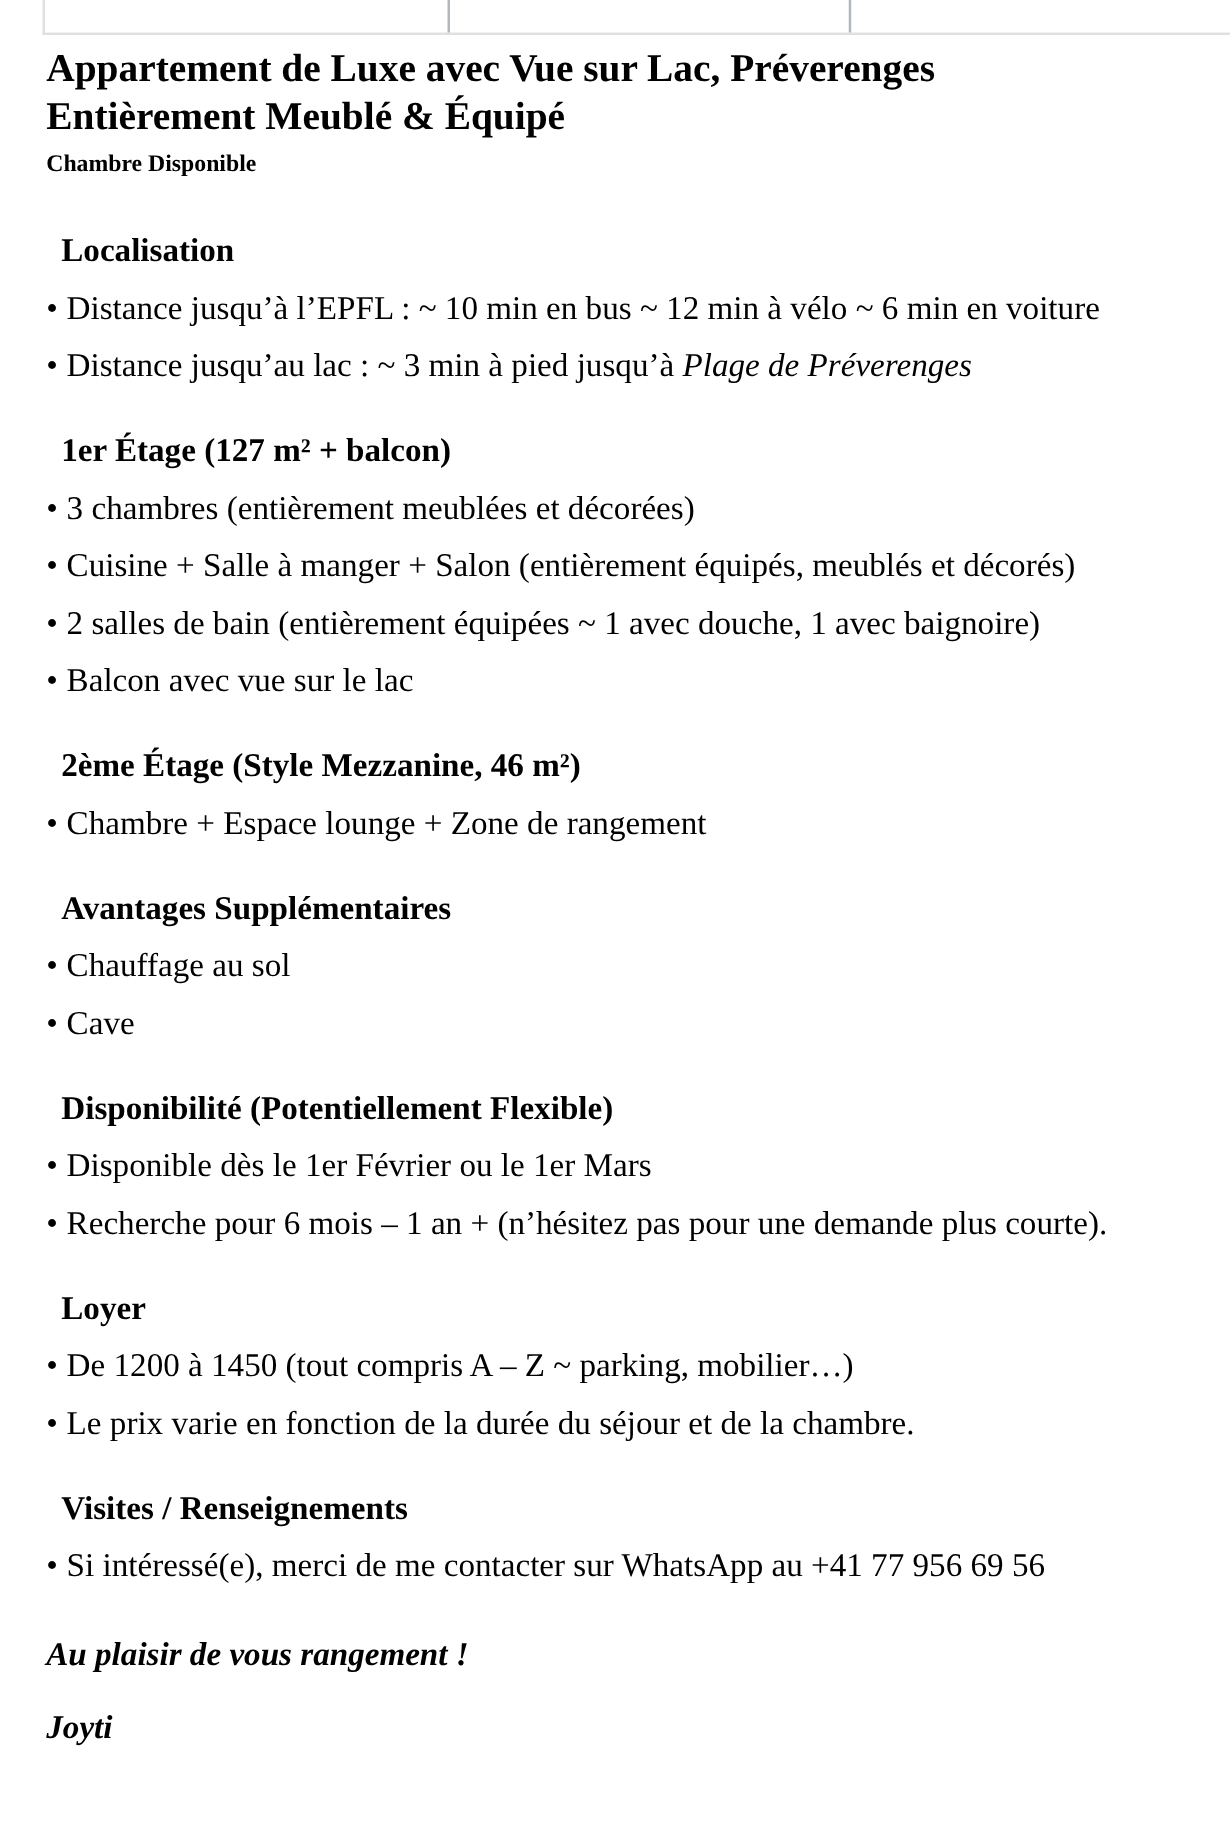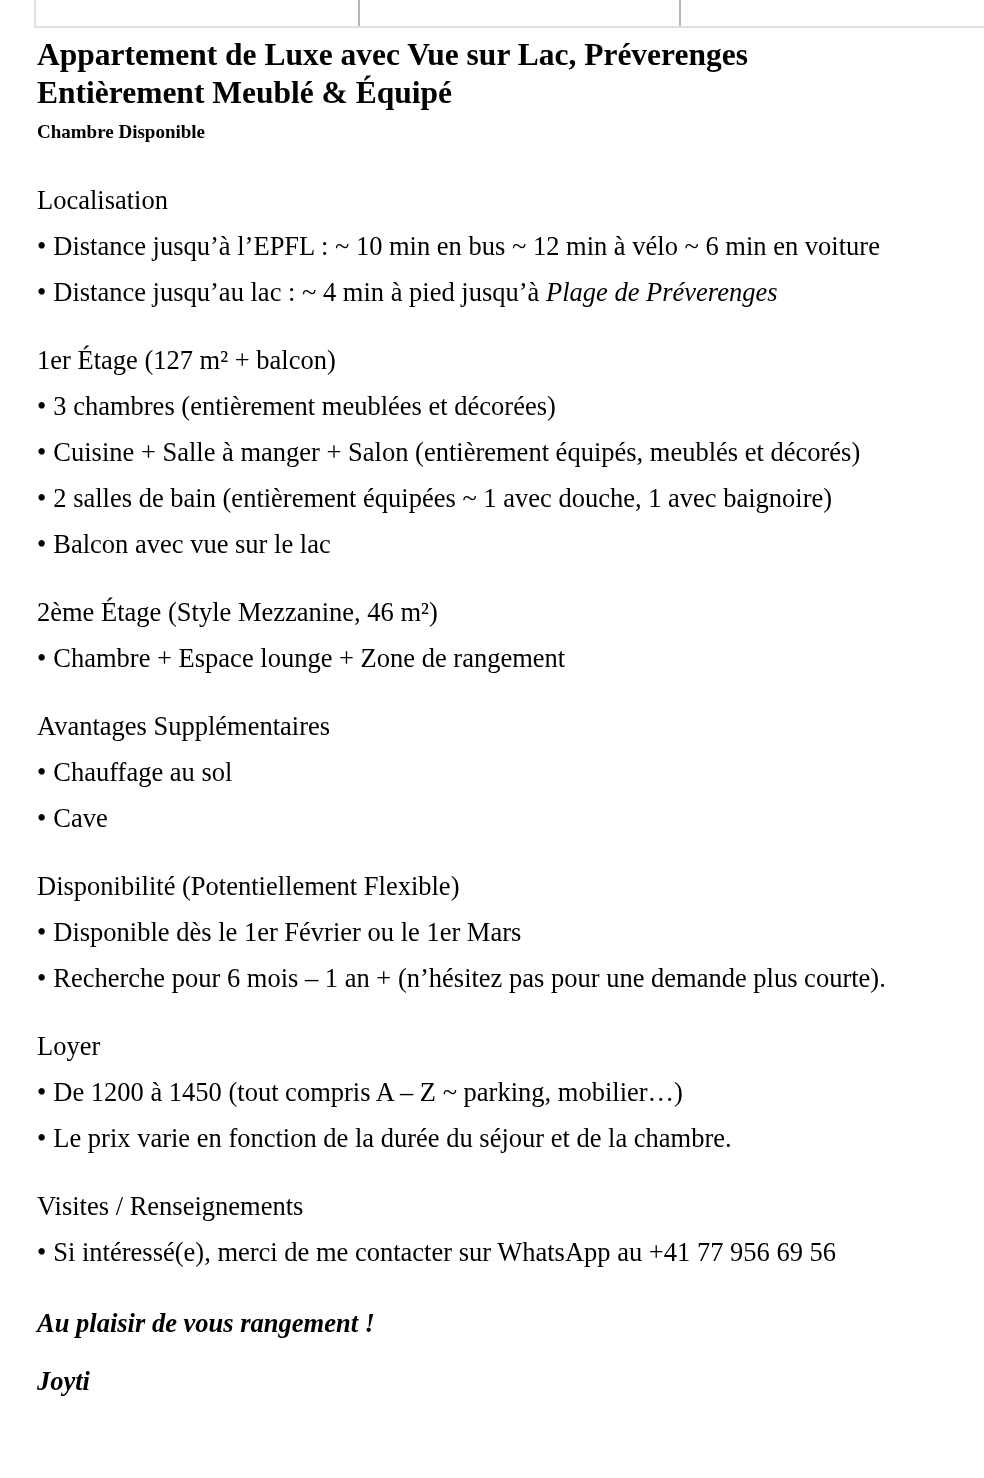--- a/index.html
+++ b/index.html
@@ -31,22 +31,22 @@
 
   h1 {
     font-size: 31.5px; line-height: 38px; font-weight: bold;
     margin: 0;
   }
   h2 {
     font-size: 19px; line-height: 34px; font-weight: bold;
     margin: 3px 0 0 0;
   }
   .sec-h {
-    font-weight: normal;
-    margin: 34px 0 12px 0;
+    font-weight: bold;
+    margin: 34px 0 12px 12px;
   }
   .li { margin: 0 0 12px 0; font-family: Liberation Serif, serif; }
   .li .bullet { margin-right: 7px; }
   .it { font-style: italic; }
   .closing {
     font-weight: bold; font-style: italic;
   }
   .closing-1 { margin: 37px 0 0 0; }
   .closing-2 { margin: 24px 0 0 0; }
 </style>
@@ -64,21 +64,21 @@
     <div>Appartement de Luxe avec Vue sur Lac, Préverenges</div>
     <div>Entièrement Meublé &amp; Équipé</div>
   </h1>
   <h2>Chambre Disponible</h2>
 
   <p class="sec-h">Localisation</p>
   <p class="li">
     <span class="bullet">•</span><span>Distance jusqu’à l’EPFL : ~ 10 min en bus ~ 12 min à vélo ~ 6 min en voiture</span>
   </p>
   <p class="li">
-    <span class="bullet">•</span><span>Distance jusqu’au lac : ~ 4 min à pied jusqu’à </span><span class="it">Plage de Préverenges</span>
+    <span class="bullet">•</span><span>Distance jusqu’au lac : ~ 3 min à pied jusqu’à </span><span class="it">Plage de Préverenges</span>
   </p>
 
   <p class="sec-h">1er Étage (127 m² + balcon)</p>
   <p class="li">
     <span class="bullet">•</span><span>3 chambres (entièrement meublées et décorées)</span>
   </p>
   <p class="li">
     <span class="bullet">•</span><span>Cuisine + Salle à manger + Salon (entièrement équipés, meublés et décorés)</span>
   </p>
   <p class="li">

